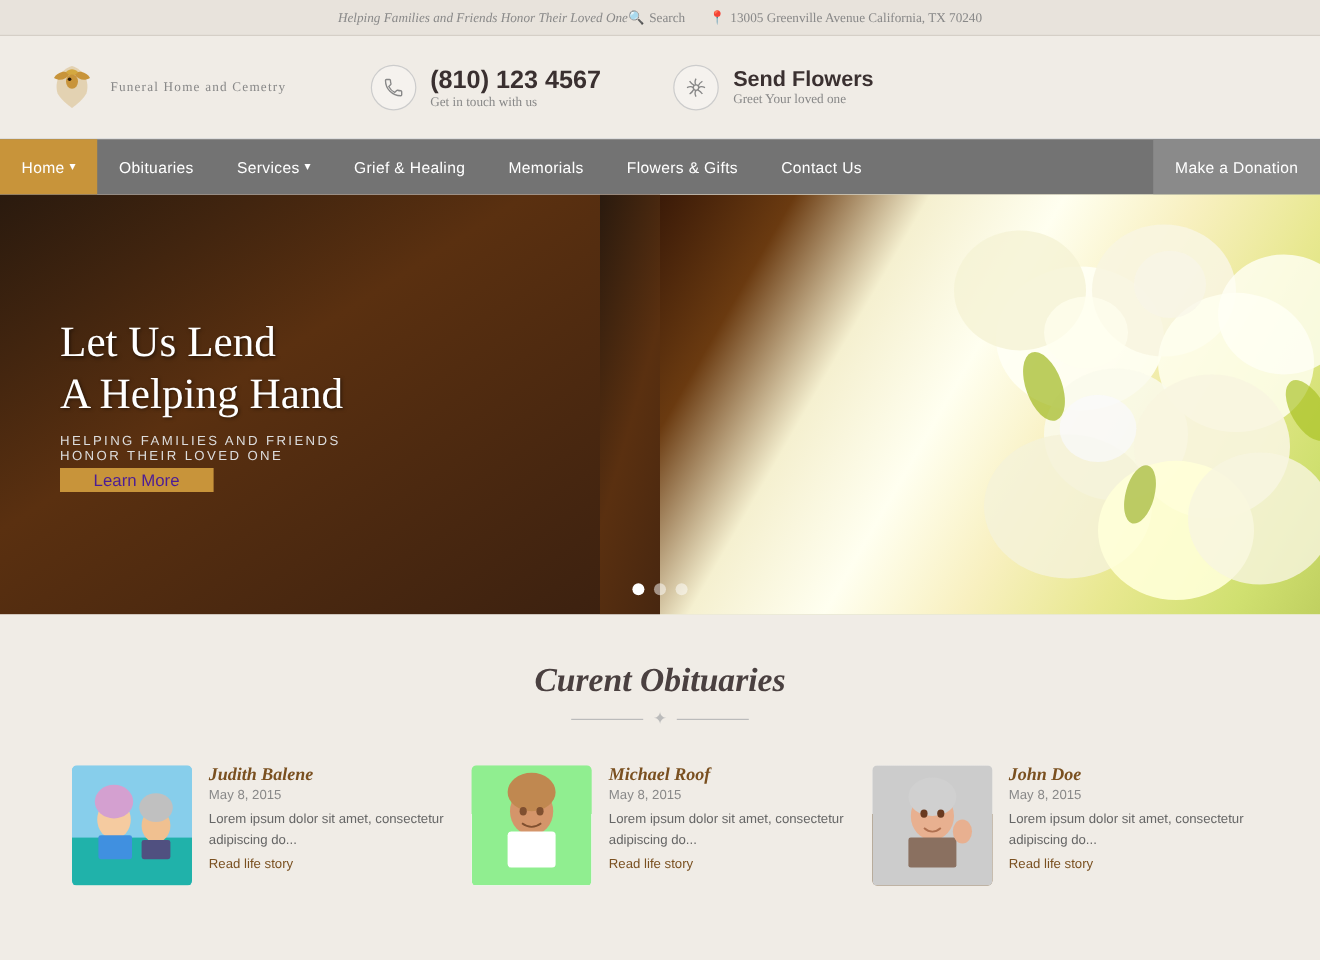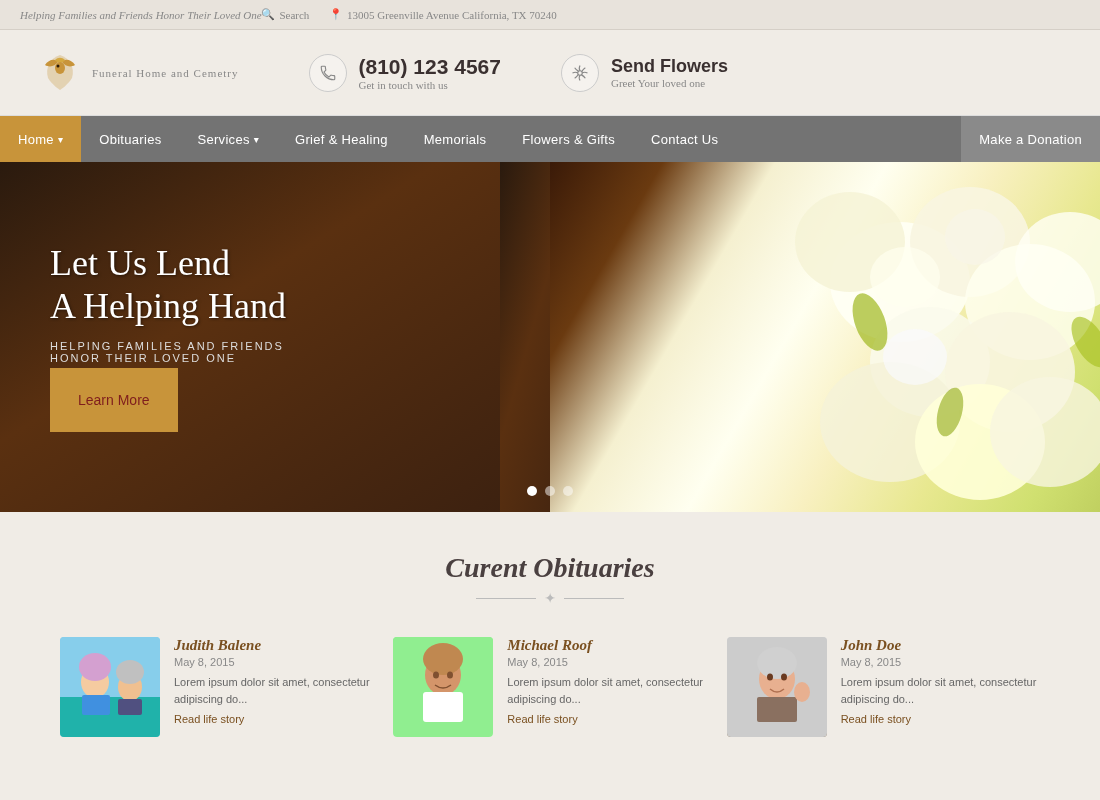--- a/index.html
+++ b/index.html
@@ -3,21 +3,21 @@
   <meta charset="utf-8">
   <style>
     * { margin: 0; padding: 0; box-sizing: border-box; }
     body { font-family: Georgia, 'Times New Roman', serif; background: #f0ece6; width: 1100px; min-height: 800px; overflow-x: hidden; }
 
     
     .top-bar {
       background: #e8e3dc;
       padding: 8px 20px;
       display: flex;
-      justify-content: flex-start;
+      justify-content: center;
       align-items: center;
       border-bottom: 1px solid #d5cfc7;
     }
     .top-bar-left { font-size: 11px; color: #888; font-style: italic; }
     .top-bar-right { display: flex; align-items: center; gap: 20px; font-size: 11px; color: #888; }
     .top-bar-search { display: flex; align-items: center; gap: 4px; cursor: pointer; }
     .top-bar-address { display: flex; align-items: center; gap: 4px; }
 
     
     .header {
@@ -90,23 +90,23 @@
       width: 50%;
       background: linear-gradient(135deg, #f5f0d8 0%, #e8e0b0 30%, #c8d890 60%, #d4e898 100%);
       position: relative;
       overflow: hidden;
     }
     .hero-title { font-size: 36px; color: #fff; font-family: Georgia, serif; line-height: 1.2; text-shadow: 1px 1px 3px rgba(0,0,0,0.5); }
     .hero-subtitle { font-size: 11px; color: #ddd; letter-spacing: 2px; margin-top: 12px; text-transform: uppercase; font-family: Arial, sans-serif; }
     .hero-btn {
       margin-top: 4px;
       background: #c8943a;
-      color: #7f1d1d;
+      color: #4c1d95;
       border: none;
-      padding: 24px 28px;
+      padding: 2px 28px;
       font-size: 14px;
       cursor: pointer;
       font-family: Arial, sans-serif;
       display: inline-block;
       width: fit-content;
     }
     .hero-dots {
       position: absolute;
       bottom: 16px;
       left: 50%;

